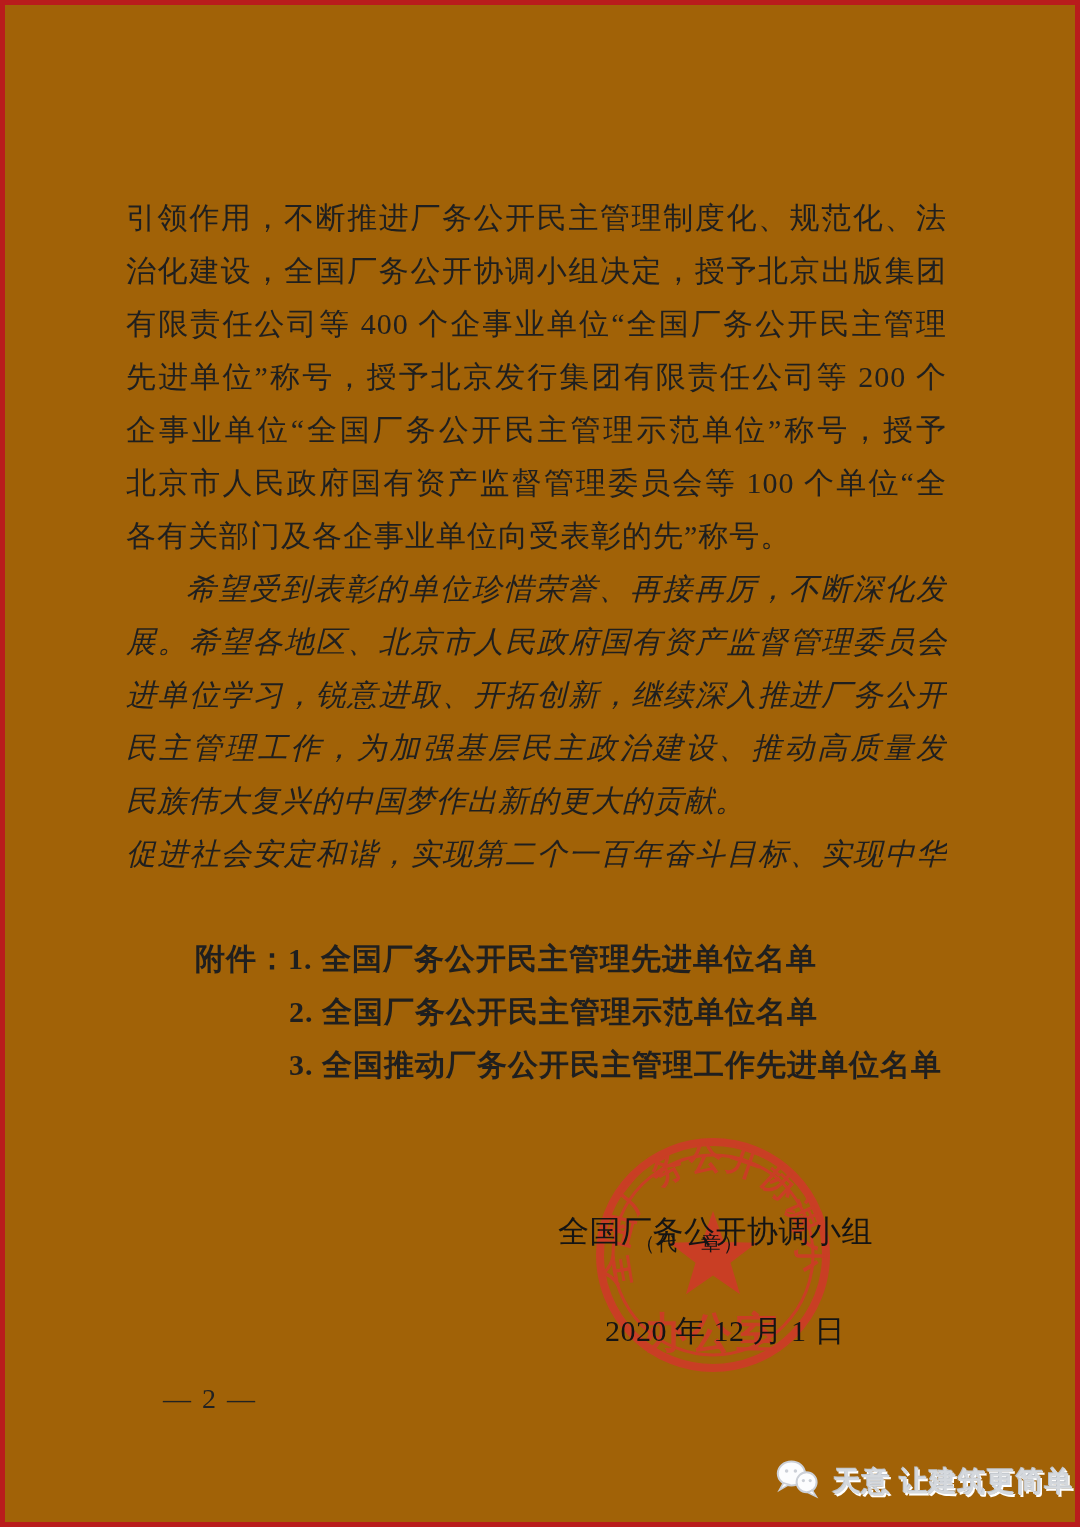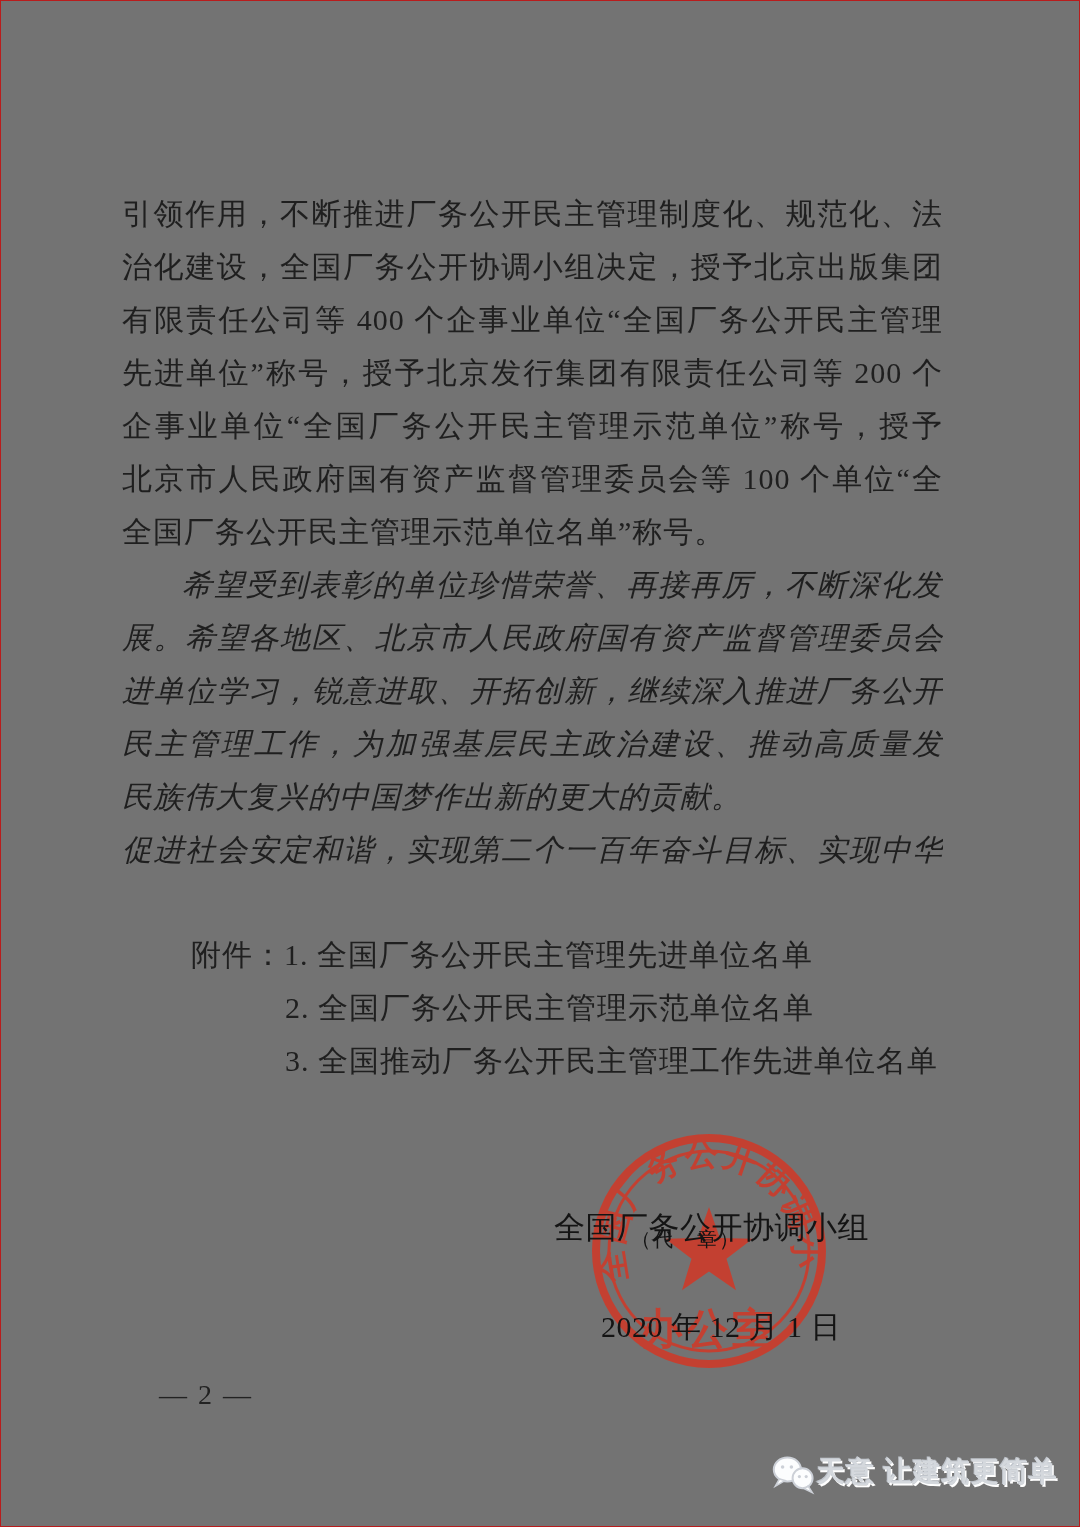--- a/index.html
+++ b/index.html
@@ -1,24 +1,24 @@
 <!DOCTYPE html>
 <html><head>
 <meta charset="utf-8">
 <style>
   html, body { margin: 0; padding: 0; background: #ffffff; }
   .page {
     position: relative;
     width: 1080px;
     height: 1527px;
-    background: #737373;
+    background: #a16207;
     overflow: hidden;
     font-family: "Liberation Serif", "DejaVu Serif", serif;
     box-sizing: border-box;
-    border: 1px solid #b91c1c;
+    border: 5px solid #b91c1c;
   }
   
   .bodytext {
     position: absolute;
     left: 121px;
     width: 821px;
     color: #1f1f1f;
   }
   .para1 { top: 186px; }
   .para2 { top: 557px; font-style: italic; }
@@ -38,21 +38,21 @@
 
   
   .attachments {
     position: absolute;
     left: 190px;
     top: 927px;
     color: #1f1f1f;
     font-size: 30px;
     letter-spacing: 1px;
   }
-  .attach-row { height: 53px; line-height: 53px; white-space: nowrap; }
+  .attach-row { height: 53px; line-height: 53px; white-space: nowrap; font-weight: bold; }
   .attach-row.cont { padding-left: 94px; }
 
   
   .seal {
     position: absolute;
     left: 578px;
     top: 1120px;
     width: 260px;
     height: 260px;
     opacity: 0.88;
@@ -78,22 +78,22 @@
     letter-spacing: 2px;
     white-space: nowrap;
   }
 
   
   .watermark {
     position: absolute;
     left: 768px;
     top: 1452px;
     display: flex;
-    align-items: flex-start;
-    gap: 0;
+    align-items: flex-end;
+    gap: 12px;
     z-index: 0;
   }
   .wm-text {
     font-family: "Liberation Sans", "DejaVu Sans", sans-serif;
     font-size: 28px;
     font-weight: bold;
     letter-spacing: 1px;
     color: #d4d8dd;
     text-shadow: -1px -1px 0 #bfc4cb, 1.5px 1.5px 0 #ffffff;
     white-space: nowrap;
@@ -104,21 +104,21 @@
 
 <div class="page">
 
   <div class="bodytext para1">
     <div class="p-line">引领作用，不断推进厂务公开民主管理制度化、规范化、法</div>
     <div class="p-line">治化建设，全国厂务公开协调小组决定，授予北京出版集团</div>
     <div class="p-line">有限责任公司等 400 个企事业单位“全国厂务公开民主管理</div>
     <div class="p-line">先进单位”称号，授予北京发行集团有限责任公司等 200 个</div>
     <div class="p-line">企事业单位“全国厂务公开民主管理示范单位”称号，授予</div>
     <div class="p-line">北京市人民政府国有资产监督管理委员会等 100 个单位“全</div>
-    <div class="p-line lastline">全国厂务公开民主管理示范单位名单”称号。</div>
+    <div class="p-line lastline">各有关部门及各企事业单位向受表彰的先”称号。</div>
   </div>
 
   <div class="bodytext para2">
     <div class="p-line indent">希望受到表彰的单位珍惜荣誉、再接再厉，不断深化发</div>
     <div class="p-line">展。希望各地区、北京市人民政府国有资产监督管理委员会等</div>
     <div class="p-line">进单位学习，锐意进取、开拓创新，继续深入推进厂务公开</div>
     <div class="p-line">民主管理工作，为加强基层民主政治建设、推动高质量发展、</div>
     <div class="p-line lastline">民族伟大复兴的中国梦作出新的更大的贡献。</div>
     <div class="p-line">促进社会安定和谐，实现第二个一百年奋斗目标、实现中华</div>
   </div>

